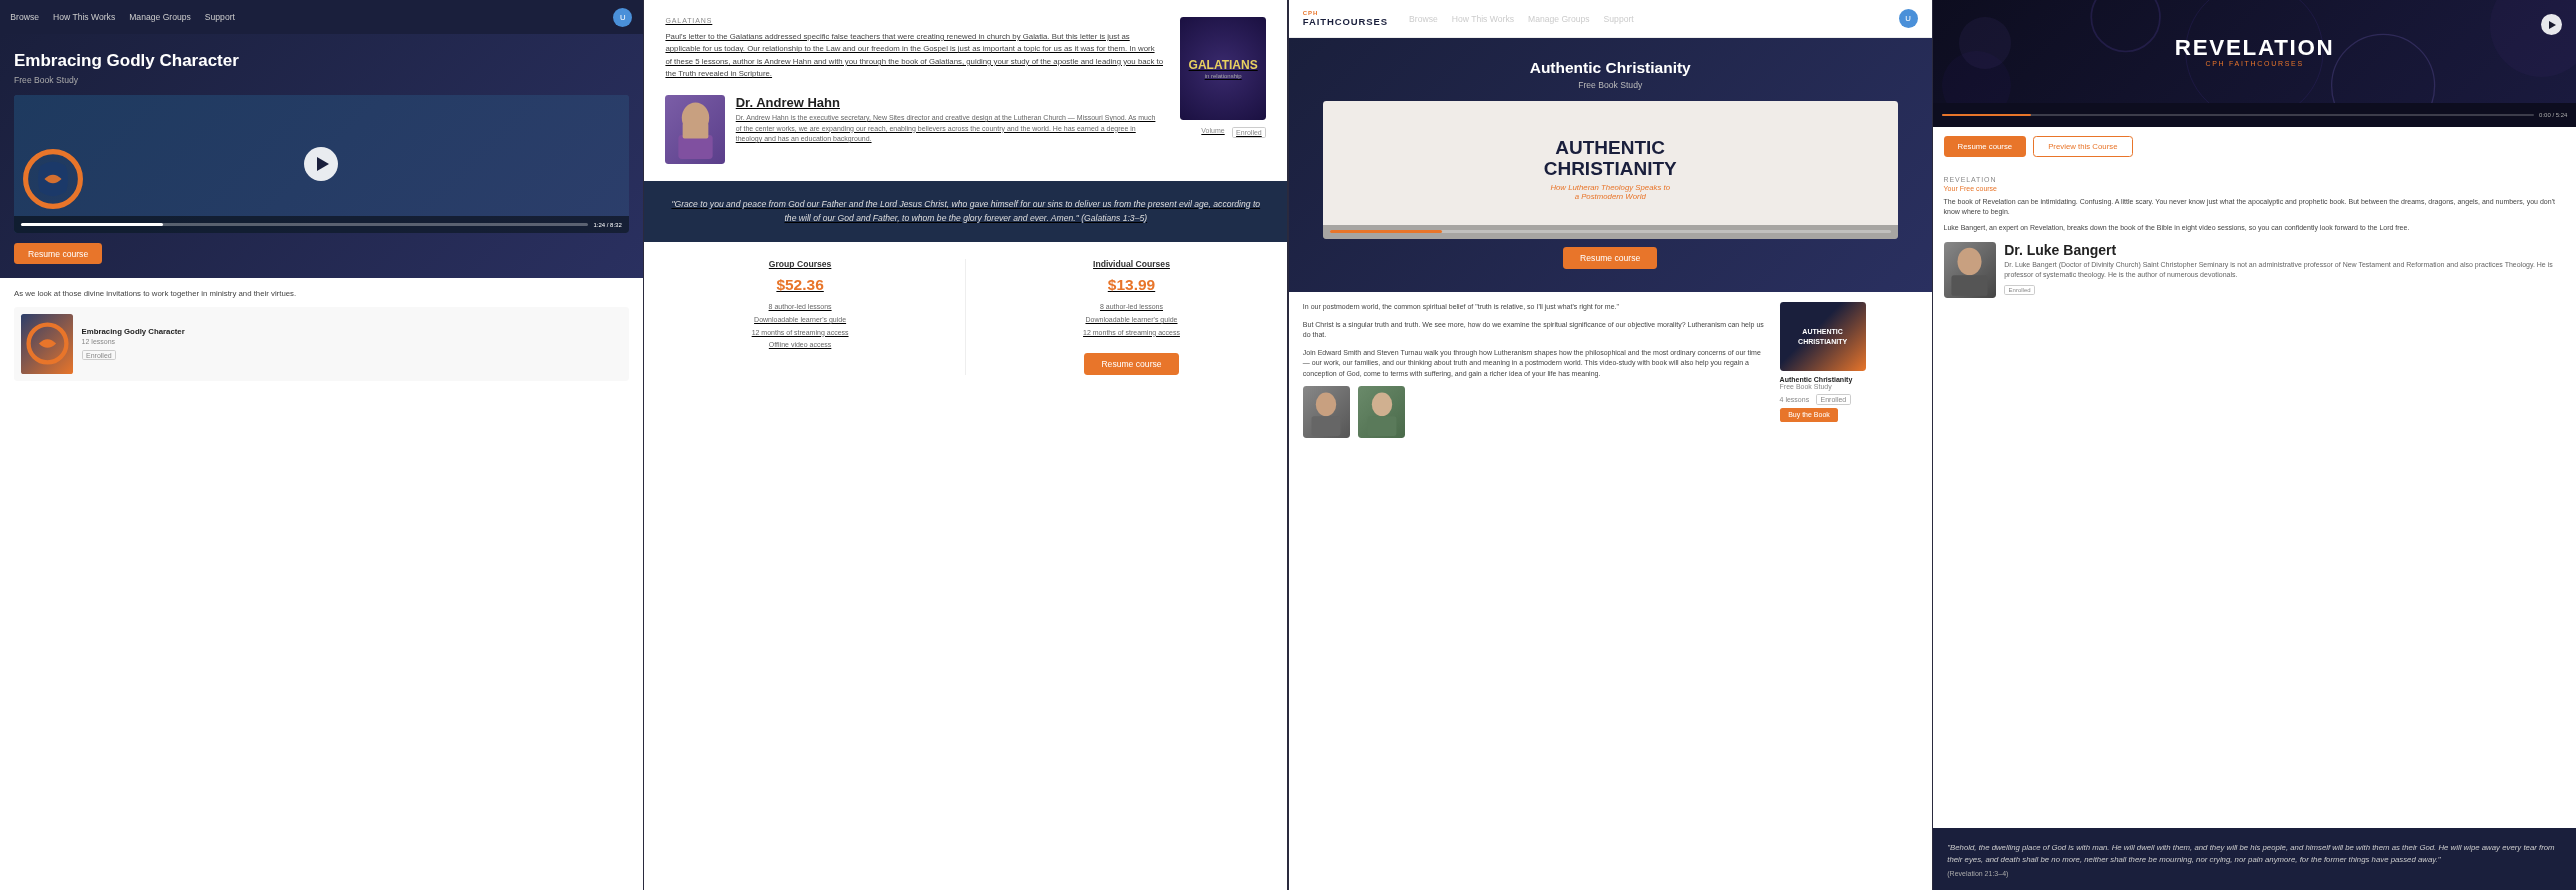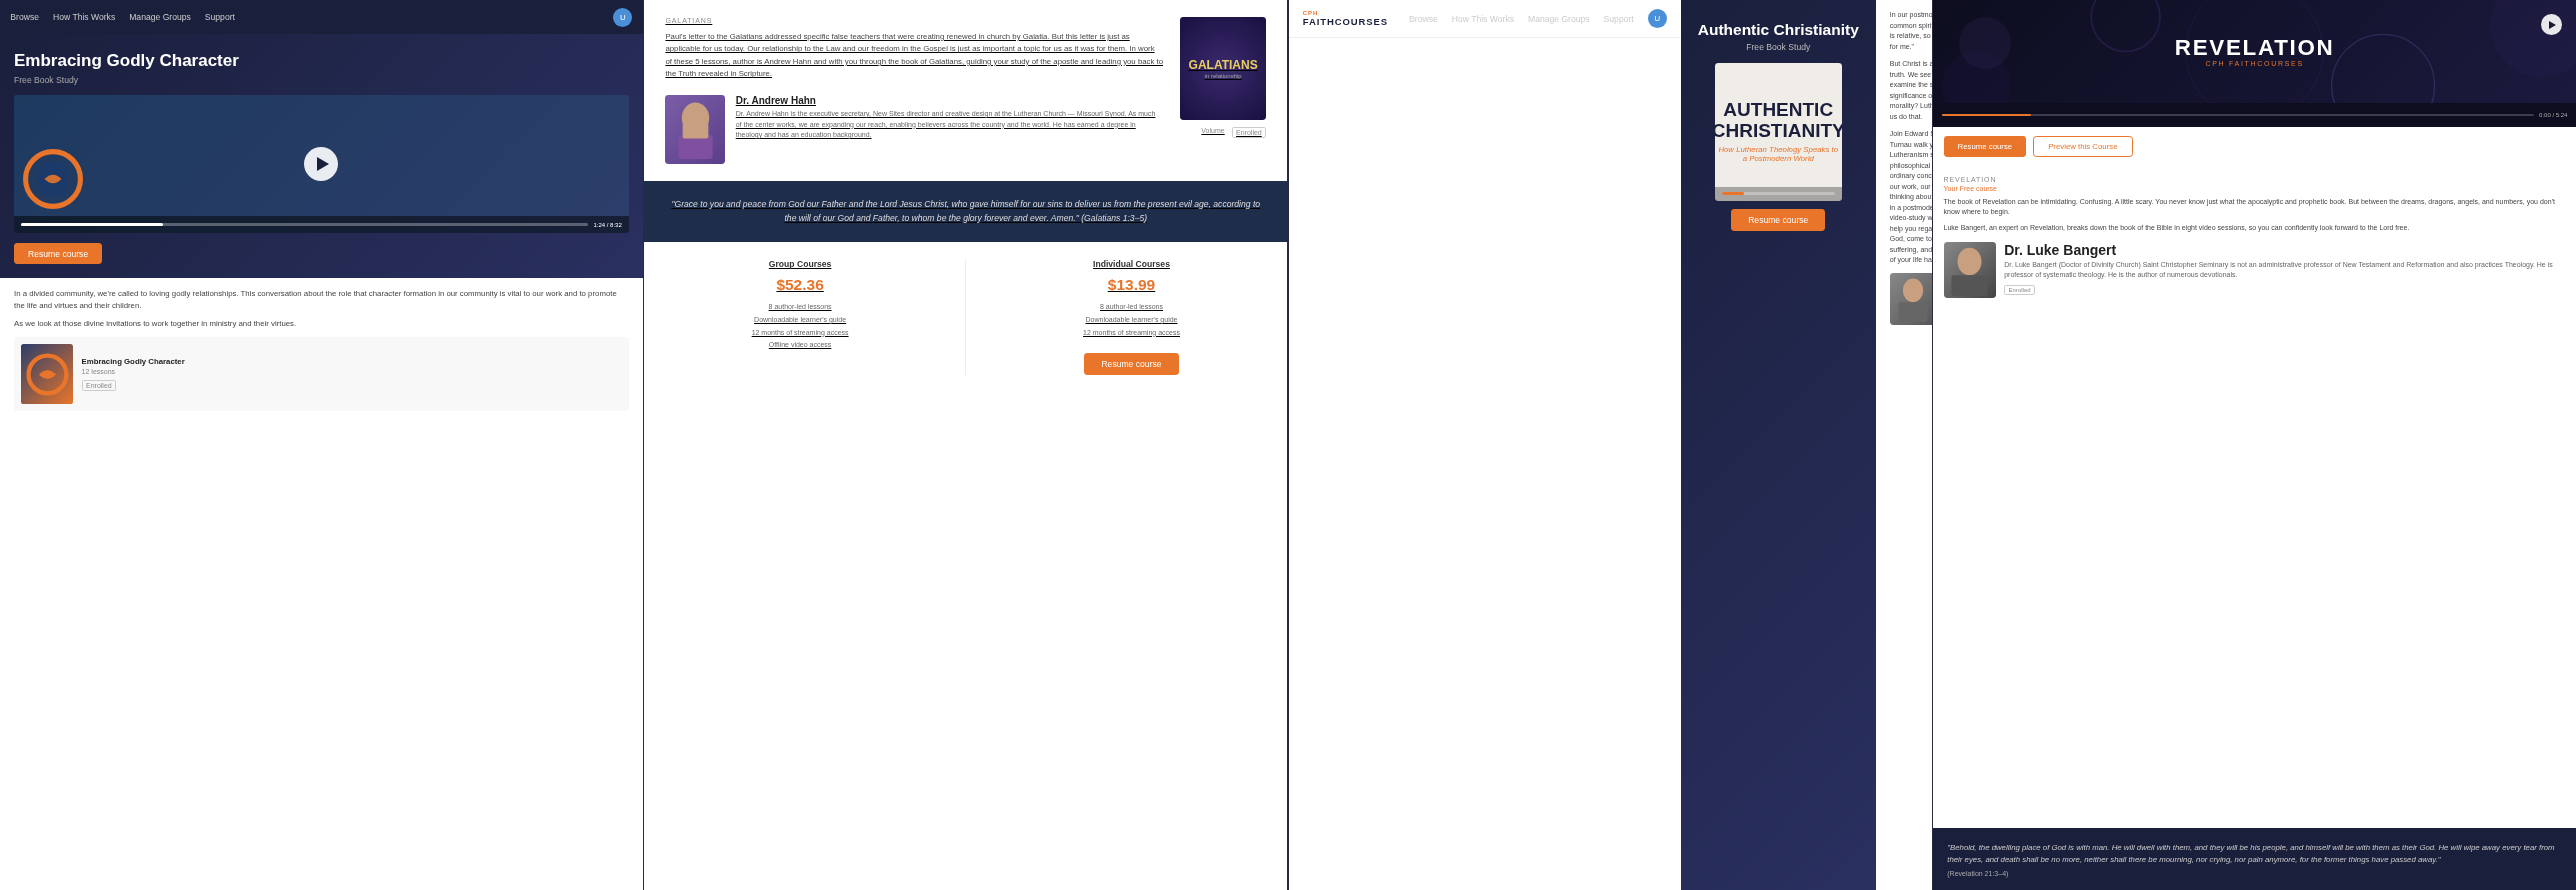--- a/index.html
+++ b/index.html
@@ -274,21 +274,21 @@
       background: linear-gradient(135deg, #7b5ea7, #5a3e8a);
       border-radius: 3.4px;
       flex-shrink: 0;
     }
 
     .author-info {
       flex: 1;
     }
 
     .author-name {
-      font-size: 10px;
+      font-size: 13px;
       font-weight: bold;
       color: #222;
     }
 
     .author-bio {
       font-size: 7px;
       color: #666;
       line-height: 1.5;
       margin-top: 3.4px;
     }
@@ -391,21 +391,21 @@
       padding: 6px 17px;
       font-size: 8.6px;
       cursor: pointer;
       margin-top: 7px;
     }
 
     
     .panel-3 {
       background: #fff;
       display: flex;
-      flex-direction: row;
+      flex-direction: column;
     }
 
     .nav-bar-3 {
       background: #fff;
       height: 38px;
       display: flex;
       align-items: center;
       padding: 0 14px;
       gap: 14px;
       border-bottom: 0.9px solid #eee;
@@ -857,21 +857,20 @@
             <div class="progress-fill" style="width:25%"></div>
           </div>
           <span class="time-text">1:24 / 8:32</span>
         </div>
       </div>
 
       <button class="resume-btn">Resume course</button>
     </div>
 
     <div class="content-section-1">
-      <p class="content-text-1">In a divided community, we're called to loving godly relationships. This conversation about the role that character formation in our community is vital to our work and to promote the life and virtues and their children.</p>
       <p class="content-text-1">As we look at those divine invitations to work together in ministry and their virtues.</p>
 
       <div class="thumbnail-card-1">
         <div class="thumb-img-1">
           <svg width="43" height="43" viewBox="0 0 50 50">
             <circle cx="25" cy="25" r="22" fill="none" stroke="#e8752a" stroke-width="5"></circle>
             <path d="M15,25 Q25,15 35,25 Q25,35 15,25Z" fill="#e8752a"></path>
           </svg>
         </div>
         <div class="thumb-info">

